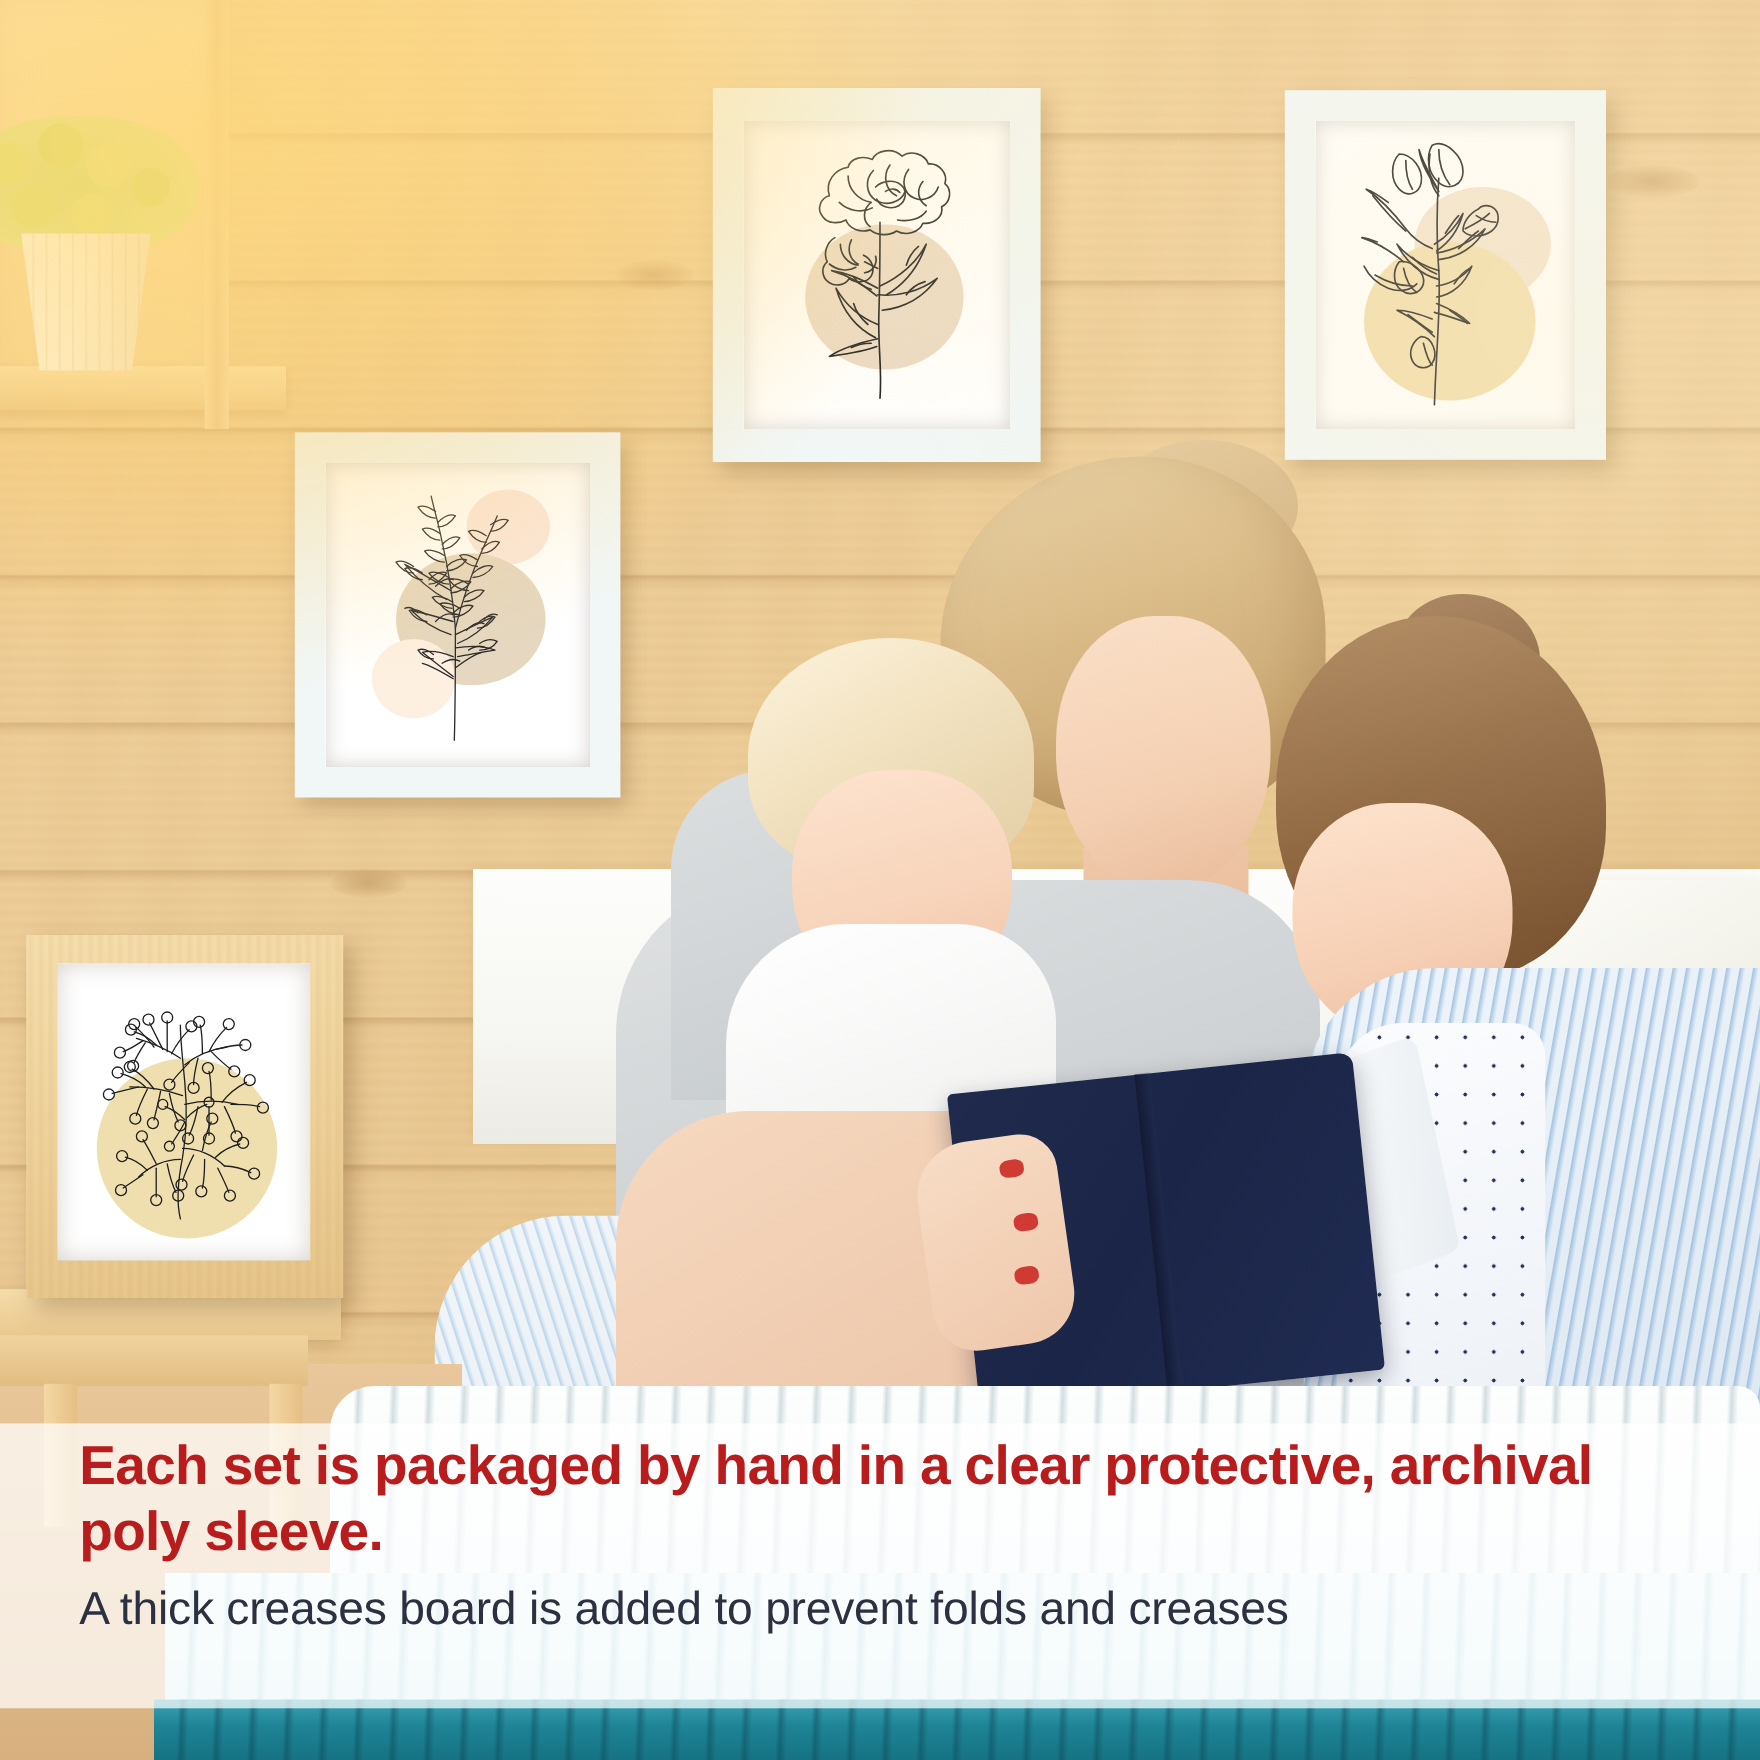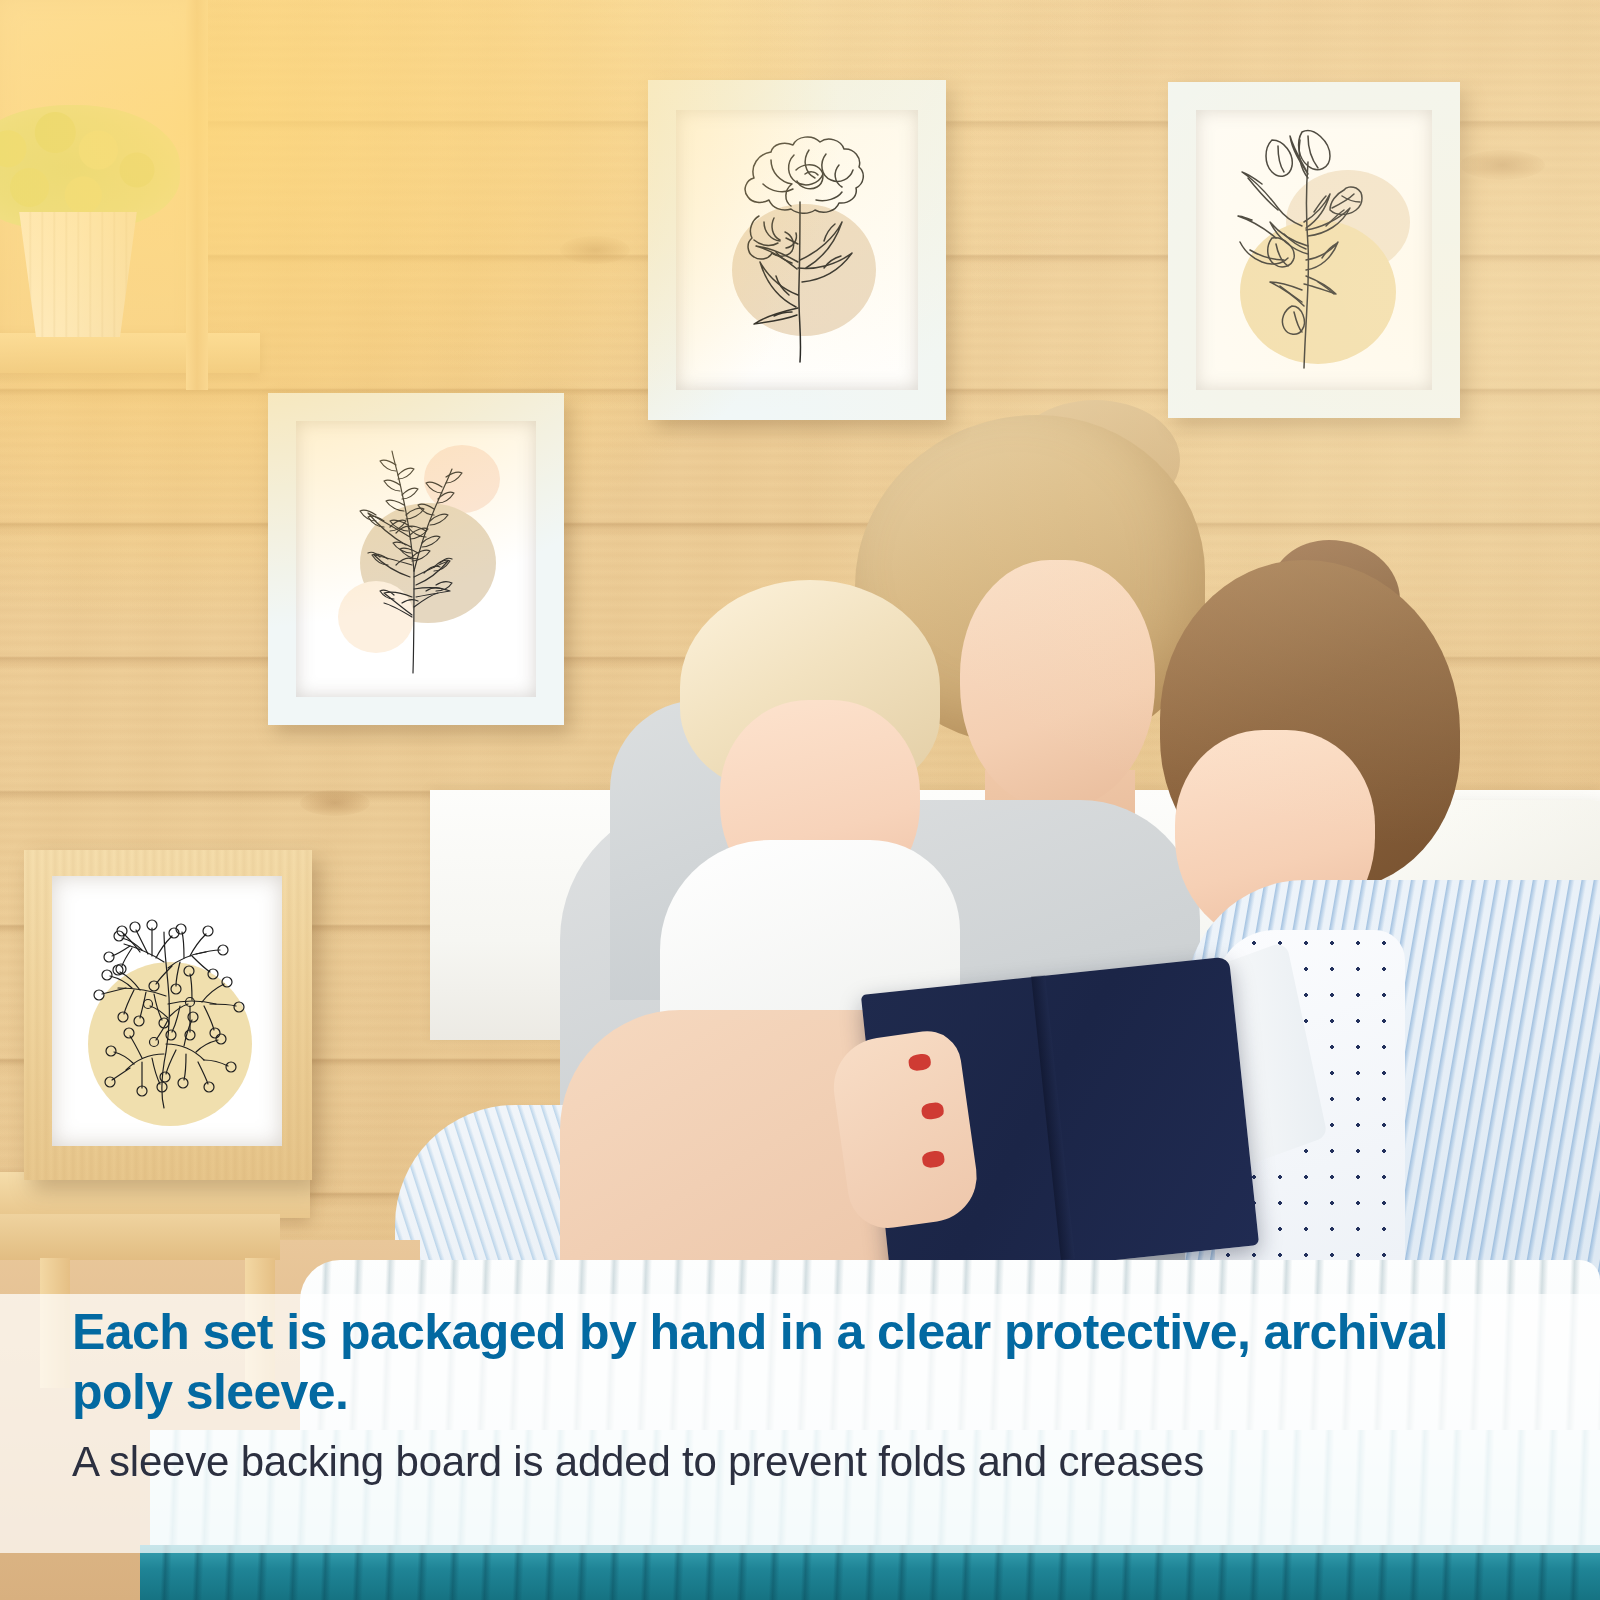--- a/index.html
+++ b/index.html
@@ -297,21 +297,21 @@
   
   .overlay{
     position:absolute;left:0;top:1294px;width:1600px;height:259px;
     background:rgba(255,255,255,0.72);
   }
   .headline{
     position:absolute;left:72px;top:1302px;width:1420px;
     font-size:50px;line-height:1.20;
     font-weight:bold;
     letter-spacing:-0.6px;
-    color:#0369a1;
+    color:#b91c1c;
     font-family:"Liberation Sans",sans-serif;
   }
   .subline{
     position:absolute;left:72px;top:1437px;width:1450px;
     font-size:42px;line-height:1.2;
     font-weight:normal;
     letter-spacing:-0.2px;
     color:#2c3040;
     font-family:"Liberation Sans",sans-serif;
   }
@@ -630,15 +630,15 @@
             <circle cx="138" cy="126" r="4.5"></circle>
         </g>
       </svg>
     </div>
   </div>
 
   <div class="light-wash"></div>
 
   <div class="overlay"></div>
   <div class="headline">Each set is packaged by hand in a clear protective, archival poly sleeve.</div>
-  <div class="subline">A sleeve backing board is added to prevent folds and creases</div>
+  <div class="subline">A thick creases board is added to prevent folds and creases</div>
 
 </div>
 
 </body></html>

